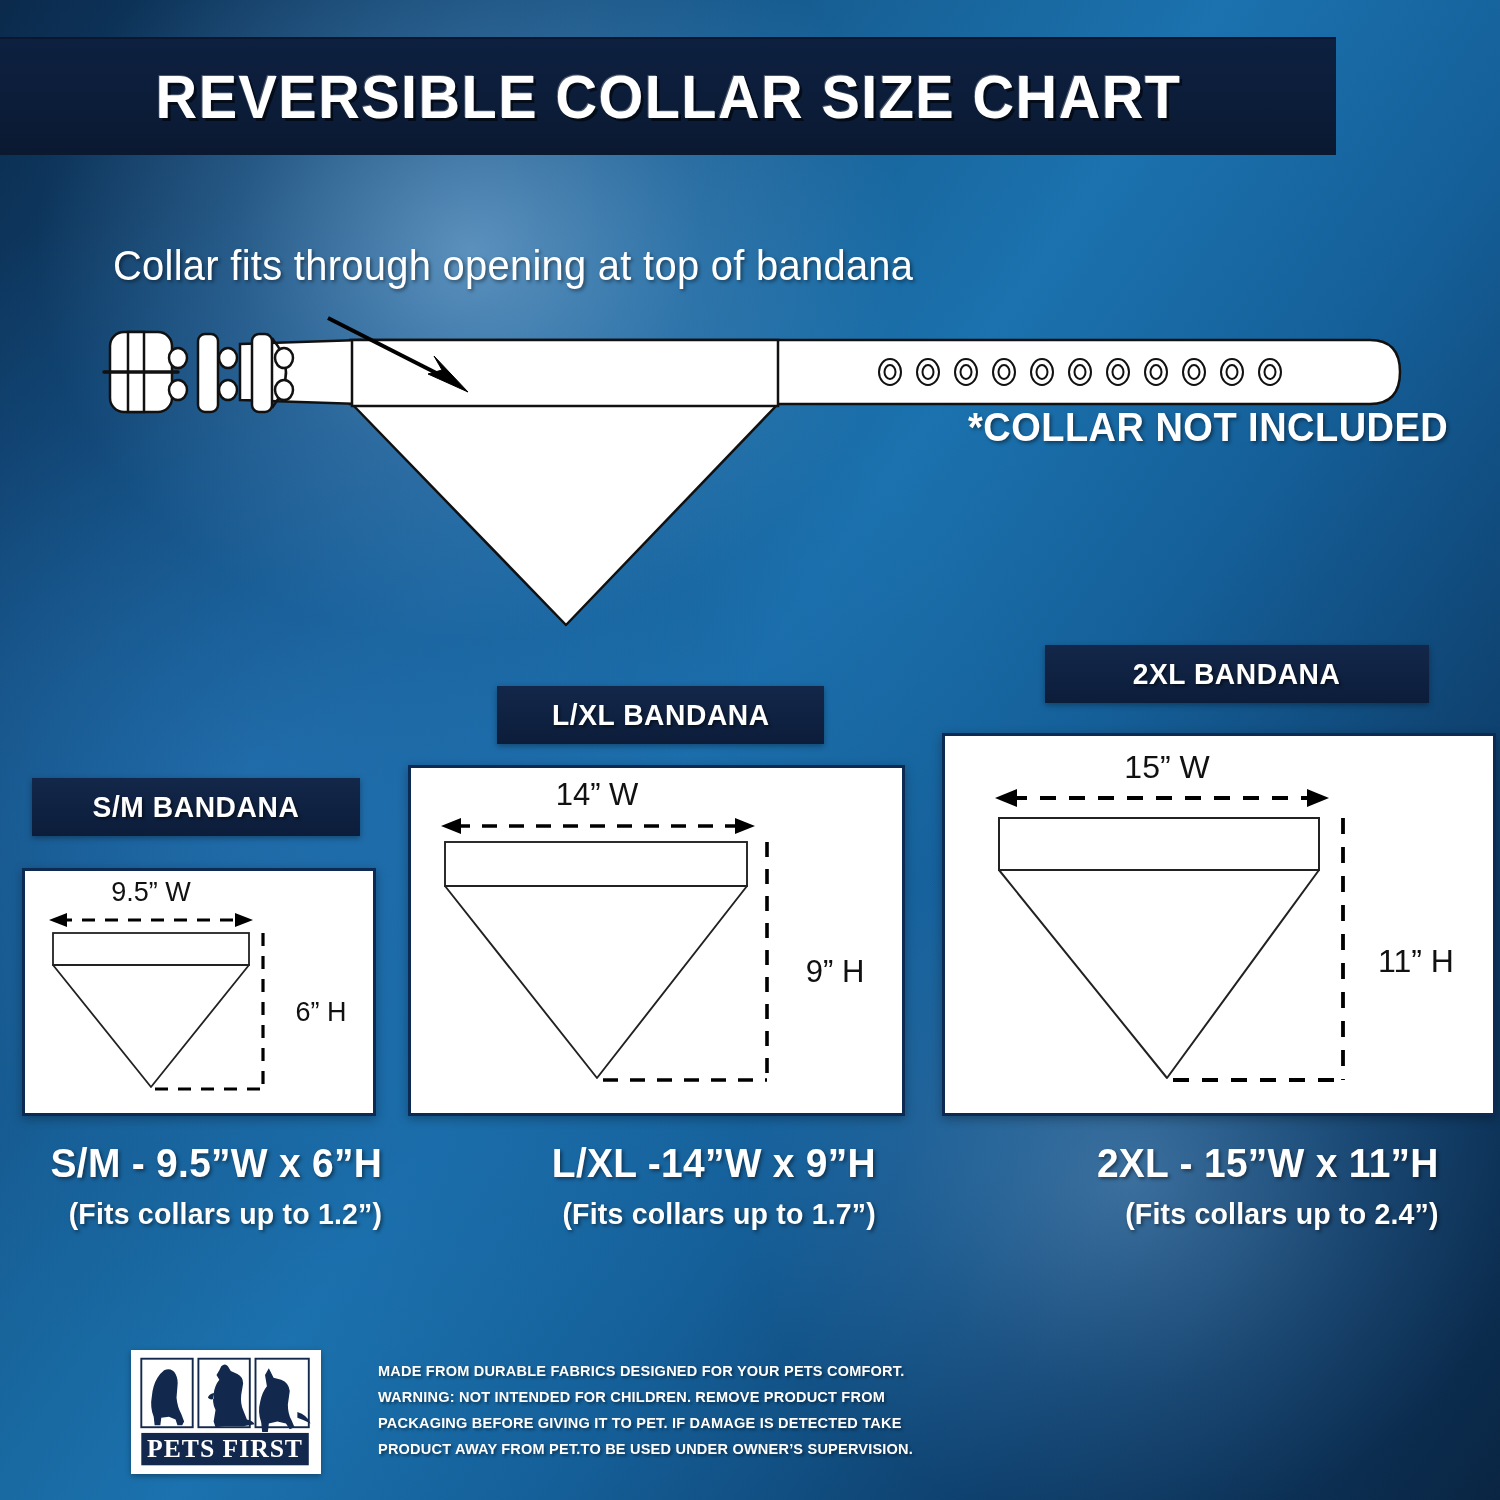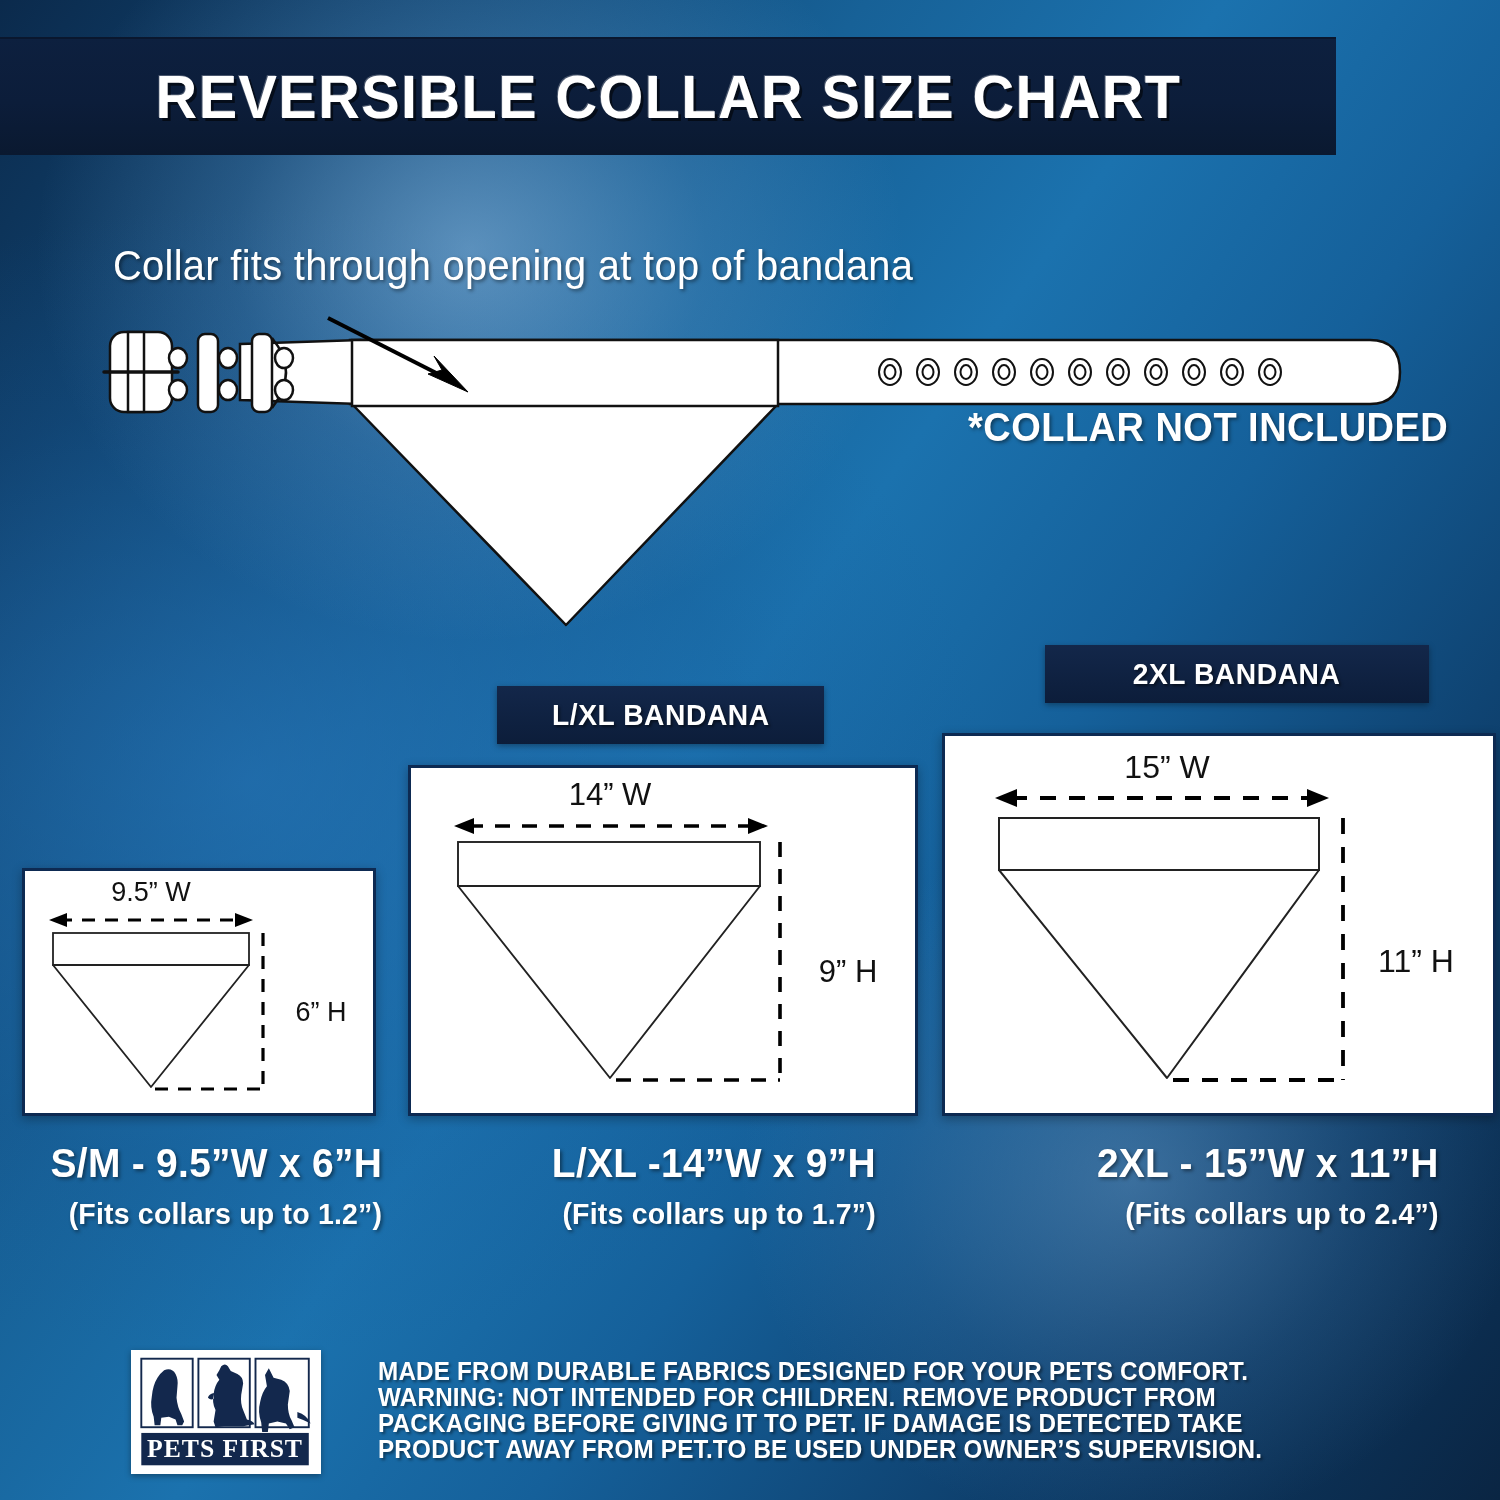--- a/index.html
+++ b/index.html
@@ -77,21 +77,21 @@
   .cap .l1{font-size:41px;font-weight:bold;letter-spacing:.3px;display:block;transform:scaleX(.95);}
   .cap .l2{font-size:30px;font-weight:bold;letter-spacing:.2px;display:block;margin-top:10px;transform:scaleX(.95);}
 
   
   .logo{position:absolute;left:131px;top:1350px;width:190px;height:124px;
         background:#ffffff;border:3px solid #ffffff;box-sizing:border-box;
         box-shadow:0 2px 6px rgba(0,0,0,.35);}
   .logo svg{display:block;width:100%;height:100%;}
   .disclaimer{
     position:absolute;left:378px;top:1358px;width:1010px;
-    color:#ffffff;font-size:25px;font-weight:bold;line-height:26px;
+    color:#ffffff;font-size:15px;font-weight:bold;line-height:26px;
     letter-spacing:.2px;
     text-shadow:2px 2px 3px rgba(0,0,0,.45);
   }
   .disclaimer div{transform:scaleX(.97);transform-origin:left center;white-space:nowrap;}
 </style>
 </head>
 <body>
 
 <div id="root">
 
@@ -161,20 +161,23 @@
         <rect x="352" y="40" width="426" height="66" fill="#ffffff" stroke="#111111" stroke-width="2.5"></rect>
       </g>
 
       <g stroke="#000000" fill="#000000">
         <line x1="328" y1="18" x2="450" y2="80" stroke-width="4"></line>
         <path d="M468 92 L428 74 L442 70 L434 56 Z"></path>
       </g>
     </svg>
   </div>
 
+  <div class="badge" style="left:32px;top:778px;width:328px;height:58px;">
+    <span style="font-size:30px;">S/M BANDANA</span>
+  </div>
   <div class="card" style="left:22px;top:868px;width:348px;height:242px;">
     <svg viewBox="0 0 348 242" xmlns="http://www.w3.org/2000/svg">
       <g>
 
         <g stroke="#000000" stroke-width="3.2" fill="none">
           <line x1="34" y1="49" x2="218" y2="49" stroke-dasharray="13 10"></line>
         </g>
         <path d="M24 49 L42 42 L42 56 Z" fill="#000000"></path>
         <path d="M228 49 L210 42 L210 56 Z" fill="#000000"></path>
 
@@ -191,21 +194,21 @@
     </svg>
   </div>
   <div class="cap" style="left:0px;top:1140px;width:392px;">
     <span class="l1">S/M - 9.5”W x 6”H</span>
     <span class="l2">(Fits collars up to 1.2”)</span>
   </div>
 
   <div class="badge" style="left:497px;top:686px;width:327px;height:58px;">
     <span style="font-size:30px;">L/XL BANDANA</span>
   </div>
-  <div class="card" style="left:408px;top:765px;width:491px;height:345px;padding-left:13px;">
+  <div class="card" style="left:408px;top:765px;width:491px;height:345px;">
     <svg viewBox="0 0 491 345" xmlns="http://www.w3.org/2000/svg">
       <g>
         <g stroke="#000000" stroke-width="3.6" fill="none">
           <line x1="44" y1="58" x2="330" y2="58" stroke-dasharray="15 12"></line>
         </g>
         <path d="M30 58 L50 50 L50 66 Z" fill="#000000"></path>
         <path d="M344 58 L324 50 L324 66 Z" fill="#000000"></path>
         <g stroke="#000000" stroke-width="3.6" fill="none">
           <line x1="356" y1="74" x2="356" y2="312" stroke-dasharray="15 12"></line>
           <line x1="192" y1="312" x2="356" y2="312" stroke-dasharray="15 12"></line>

